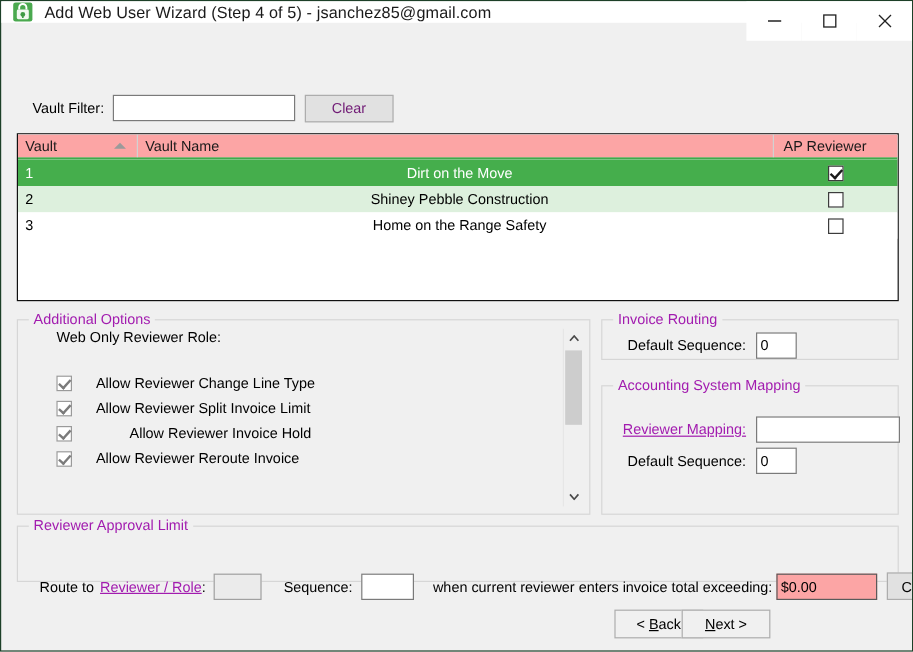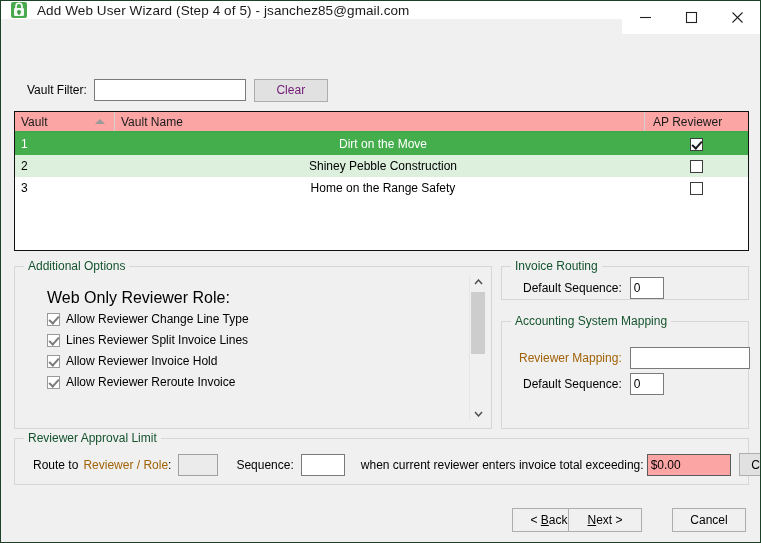--- a/index.html
+++ b/index.html
@@ -165,44 +165,44 @@
     position: absolute;
     border: 1px solid #d6d6d6;
     background: transparent;
   }
   .group > .glabel {
     position: absolute;
     top: -8px; left: 9px;
     background: #f0f0f0;
     padding: 0 4px;
     font-size: 12px;
-    color: #14532d;
+    color: #a21caf;
   }
 
   #g-additional { left: 13px; top: 265px; width: 478px; height: 163px; }
   #g-invoice    { left: 500px; top: 265px; width: 248px; height: 34px; }
   #g-acct       { left: 500px; top: 320px; width: 248px; height: 108px; }
   #g-limit      { left: 13px; top: 437px; width: 735px; height: 47px; }
 
   #web-only-label {
     position: absolute;
-    left: 32px; top: 22px;
-    font-size: 16px;
+    left: 32px; top: 7px;
+    font-size: 12px;
   }
   .optrow {
     position: absolute;
     left: 32px;
     display: flex;
     align-items: center;
     font-size: 12px;
   }
-  .optrow .lbl { margin-left: 6px; }
+  .optrow .lbl { margin-left: 20px; }
   .optrow.r0 { top: 45px; }
   .optrow.r1 { top: 66px; }
-  .optrow.r2 { top: 87px; }
+  .optrow.r2 { top: 87px; gap: 28px; }
   .optrow.r3 { top: 108px; }
 
   
   #opt-scrollbar {
     position: absolute;
     right: 6px; top: 7px;
     width: 16px; height: 148px;
     background: #f0f0f0;
     border-left: 1px solid #e6e6e6;
   }
@@ -238,42 +238,43 @@
   .textbox {
     height: 22px;
     border: 1px solid #7a7a7a;
     background: #fff;
     font-family: "Liberation Sans", sans-serif;
     font-size: 12px;
     padding: 0 3px;
     outline: none;
   }
   .link {
-    color: #a16207;
+    color: #a21caf;
+    text-decoration: underline;
     cursor: pointer;
   }
 
   #ir-row { left: 522px; top: 276px; }
   #ir-row .numbox { margin-left: 8px; }
 
   #am-link-row { left: 518px; top: 346px; }
   #am-link-row .textbox { margin-left: 8px; width: 120px; }
   #am-seq-row { left: 522px; top: 372px; }
   #am-seq-row .numbox { margin-left: 8px; }
 
   
   #limit-row {
     position: absolute;
     left: 8px; top: 14px;
     display: flex;
     align-items: center;
     font-size: 12px;
     white-space: nowrap;
   }
-  #limit-row > * { flex: 0 0 auto; }
+  #limit-row > * { flex: 0 0 auto; margin-top: 24px; }
   #route-to { margin-left: 10px; }
   #reviewer-role-link { margin-left: 5px; }
   #role-colon { }
   #role-box {
     margin-left: 7px;
     width: 40px; height: 22px;
     border: 1px solid #a0a0a0;
     background: #ebebeb;
   }
   #seq-label { margin-left: 18px; }
@@ -406,21 +407,21 @@
   <div class="group" id="g-additional">
     <span class="glabel">Additional Options</span>
     <span id="web-only-label">Web Only Reviewer Role:</span>
 
     <div class="optrow r0">
       <span class="cbx dim checked"></span>
       <span class="lbl">Allow Reviewer Change Line Type</span>
     </div>
     <div class="optrow r1">
       <span class="cbx dim checked"></span>
-      <span class="lbl">Lines Reviewer Split Invoice Lines</span>
+      <span class="lbl">Allow Reviewer Split Invoice Limit</span>
     </div>
     <div class="optrow r2">
       <span class="cbx dim checked"></span>
       <span class="lbl">Allow Reviewer Invoice Hold</span>
     </div>
     <div class="optrow r3">
       <span class="cbx dim checked"></span>
       <span class="lbl">Allow Reviewer Reroute Invoice</span>
     </div>
 
@@ -471,15 +472,14 @@
       <span id="exceed-label">when current reviewer enters invoice total exceeding:</span>
       <input id="amount-box" type="text" value="$0.00" style="">
       <button id="limit-clear">Clear</button>
     </div>
   </div>
 
   <button class="navbtn" id="btn-back"><span>&lt; </span><span class="acc">B</span><span>ack</span></button>
 
   <button class="navbtn" id="btn-next"><span></span><span class="acc">N</span><span>ext &gt;</span></button>
 
-  <button class="navbtn" id="btn-cancel">Cancel</button>
 
 </div>
 
 </body></html>

